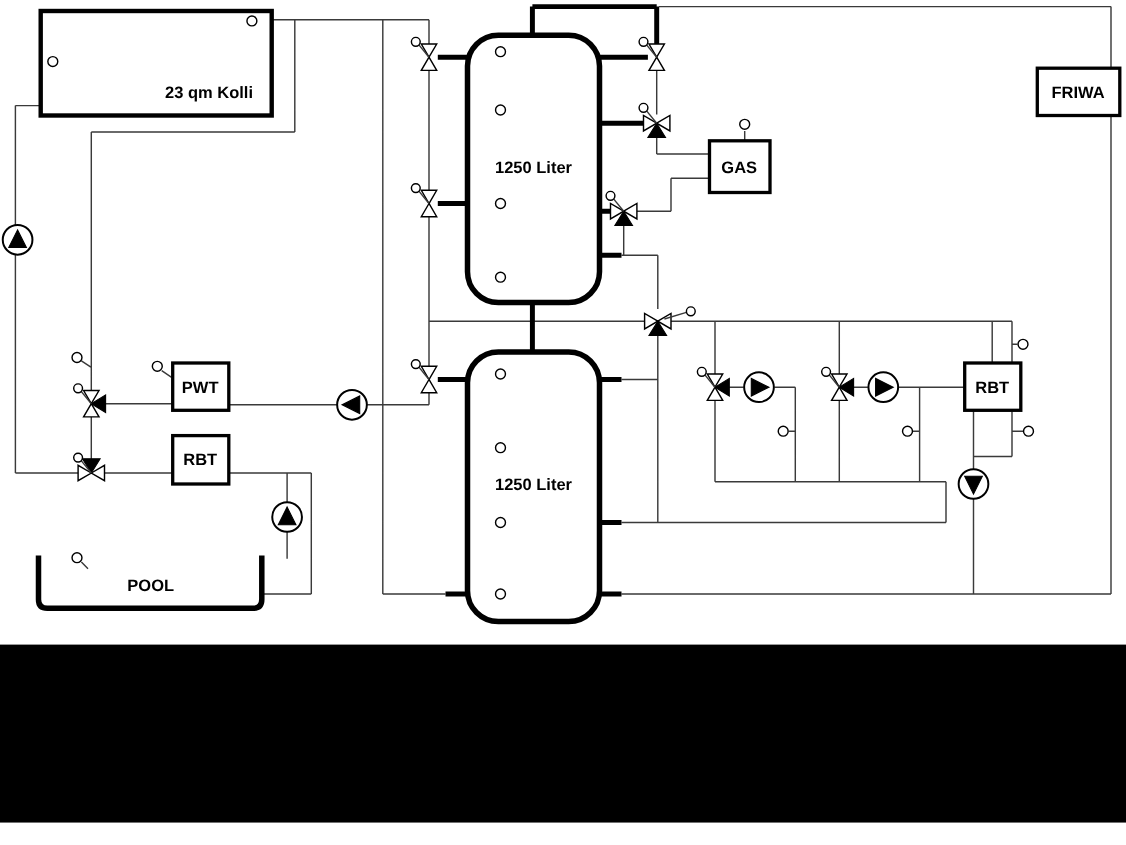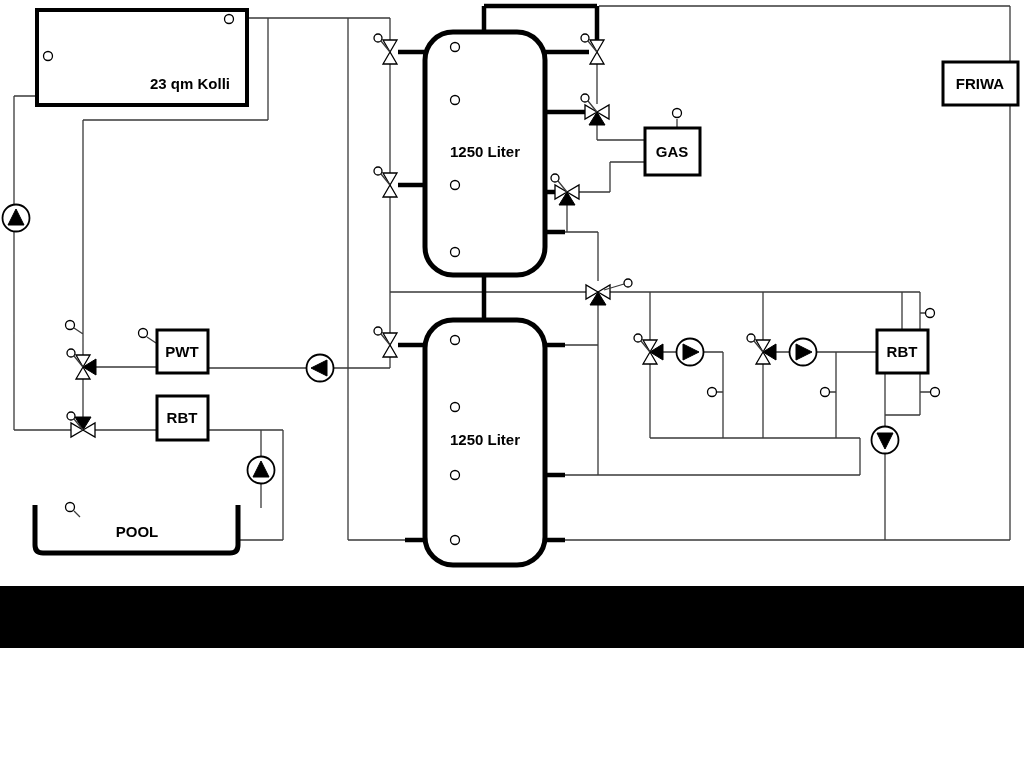--- a/index.html
+++ b/index.html
@@ -1,16 +1,16 @@
 <!DOCTYPE html>
 <html><head>
 <meta charset="utf-8">
 <style>
   html,body{margin:0;padding:0;background:#ffffff;}
-  .stage{position:relative;width:1024px;height:648px;background:#ffffff;overflow:hidden;
+  .stage{position:relative;width:1024px;height:748px;background:#ffffff;overflow:hidden;
          font-family:"Liberation Sans", sans-serif;}
   svg{position:absolute;left:0;top:0;}
   .thin{stroke:#3a3a3a;stroke-width:1.3;fill:none;}
   .thick{stroke:#000000;stroke-width:4.5;fill:none;}
   .boxthin{fill:#ffffff;stroke:#000000;stroke-width:3;}
   .boxthick{fill:#ffffff;stroke:#000000;stroke-width:4;}
   .tank{fill:#ffffff;stroke:#000000;stroke-width:5;}
   .pool{fill:none;stroke:#000000;stroke-width:5;}
   .lbl{font-family:"Liberation Sans", sans-serif;font-size:15px;font-weight:bold;fill:#000000;}
   .sym{fill:#ffffff;stroke:#000000;stroke-width:1.3;}

